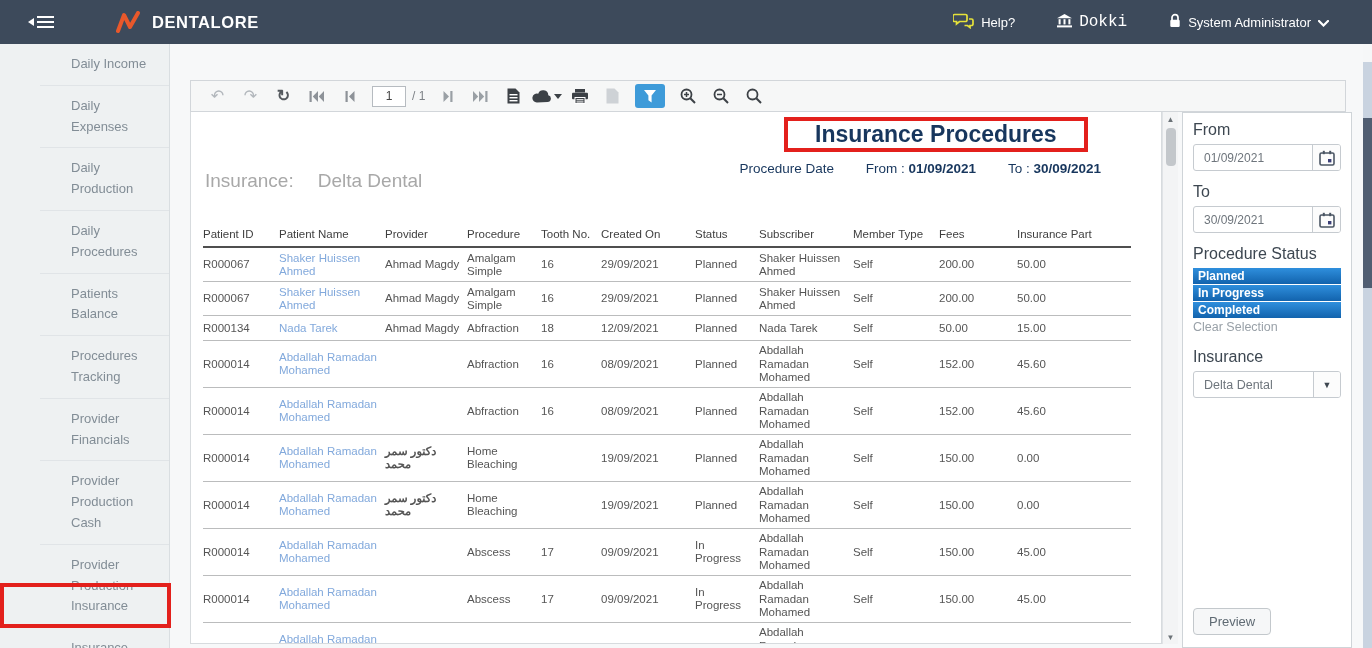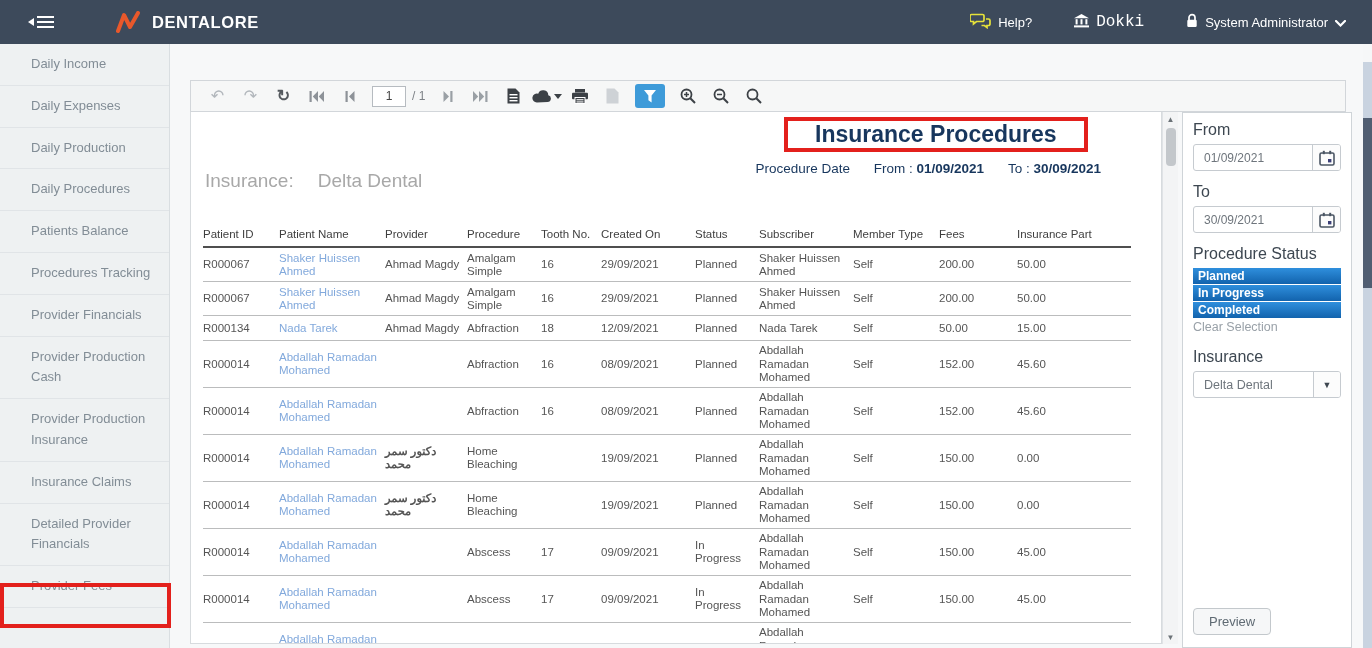--- a/index.html
+++ b/index.html
@@ -9,27 +9,27 @@
   
   .navbar { position:absolute; top:0; left:0; width:1372px; height:44px; background:#3d4a5b;
             display:flex; align-items:center; color:#fff; z-index:20; }
   .nav-left { display:flex; align-items:center; padding-left:28px; }
   .collapse { display:flex; align-items:center; cursor:pointer; margin-right:62px; }
   .collapse .tri { width:0; height:0; border-top:4px solid transparent; border-bottom:4px solid transparent;
                    border-right:6px solid #fff; margin-right:3px; }
   .collapse .bars i { display:block; width:17px; height:2.5px; background:#fff; margin:2.5px 0; }
   .logo { margin-right:10px; display:flex; }
   .brand { font-size:16.5px; font-weight:bold; letter-spacing:.6px; }
-  .nav-right { margin-left:auto; display:flex; align-items:center; gap:42px; padding-right:26px; }
+  .nav-right { margin-left:auto; display:flex; align-items:center; gap:42px; padding-right:43px; }
   .nav-item { display:flex; align-items:center; gap:7px; font-size:13px; cursor:pointer; white-space:nowrap; }
   .nav-item .serif { font-family:Liberation Mono, monospace; font-size:16px; }
 
   
   .sidebar { position:absolute; top:44px; left:0; width:170px; height:604px; background:#eef1f2;
-             border-right:1px solid #d9dee1; overflow:hidden; z-index:5; }
+             border-right:1px solid #d9dee1; overflow:hidden; z-index:5;padding-left:40px; }
   .side-item { padding:10px 10px 10px 31px; font-size:13px; color:#828d96; line-height:1.6;
                border-bottom:1px solid #e0e4e7; cursor:pointer; }
   .sidebar-annotation { position:absolute; left:0; top:583px; width:171px; height:45px;
                         border:4px solid #e3201c; z-index:15; pointer-events:none; }
 
   
   .toolbar { position:absolute; left:190px; top:80px; width:1156px; height:32px; background:#f6f7f7;
              border:1px solid #d2d6da; display:flex; align-items:center; padding-left:10px; z-index:6; }
   .tb { width:33px; height:26px; display:flex; align-items:center; justify-content:center; cursor:pointer; }
   .tb.glyph { font-size:16px; line-height:1; }
@@ -42,21 +42,21 @@
   .tb.filter-active { background:#3e9bd9; border-radius:3px; width:30px; height:24px; margin:0 6px; }
   .caret-down { width:0; height:0; border-left:4px solid transparent; border-right:4px solid transparent;
                 border-top:5px solid #3c4146; margin-left:3px; }
 
   
   .page { position:absolute; left:190px; top:112px; width:972px; height:532px; background:#fff;
           border:1px solid #d7dbde; border-top:none; overflow:hidden; z-index:4; }
   .title-box { position:absolute; left:593px; top:5px; border:4px solid #e3201c; padding:0 27px;
                line-height:27px; font-size:23px; font-weight:bold; color:#17365d; white-space:nowrap; }
   .pdate { position:absolute; top:49px; right:60px; font-size:13.5px; color:#17365d; white-space:nowrap; }
-  .pdate .gap { margin-left:20px; }
+  .pdate .gap { margin-left:28px; }
   .pdate b { font-weight:bold; }
   .ins-line { position:absolute; left:14px; top:58px; font-size:19px; color:#a8a8a8; }
   .ins-line .val { margin-left:24px; }
 
   .rtable { position:absolute; left:12px; top:116px; width:928px; font-size:11.5px; }
   .thead { display:flex; border-bottom:2px solid #4f4f4f; padding-bottom:5px; color:#3f3f3f; }
   .cell { padding-right:6px; line-height:1.15; }
   .c0{width:76px}.c1{width:106px}.c2{width:82px}.c3{width:74px}.c4{width:60px}.c5{width:94px}
   .c6{width:64px}.c7{width:94px}.c8{width:86px}.c9{width:78px}.c10{width:114px}
   .trow { display:flex; align-items:center; border-bottom:1px solid #bbbcbd; color:#555; min-height:47px;

